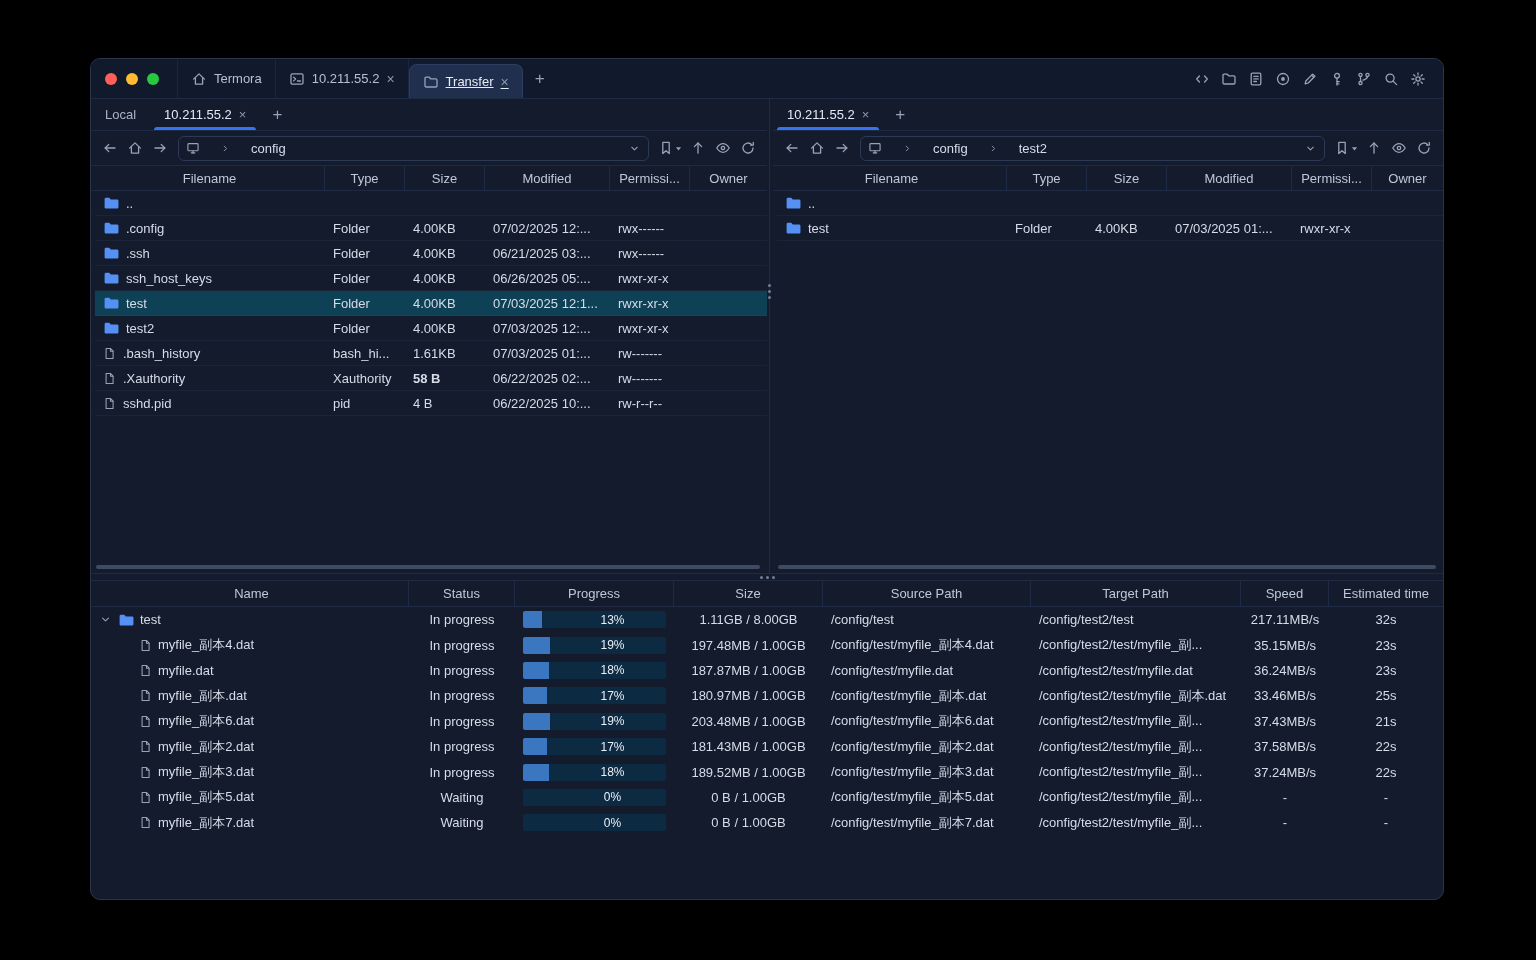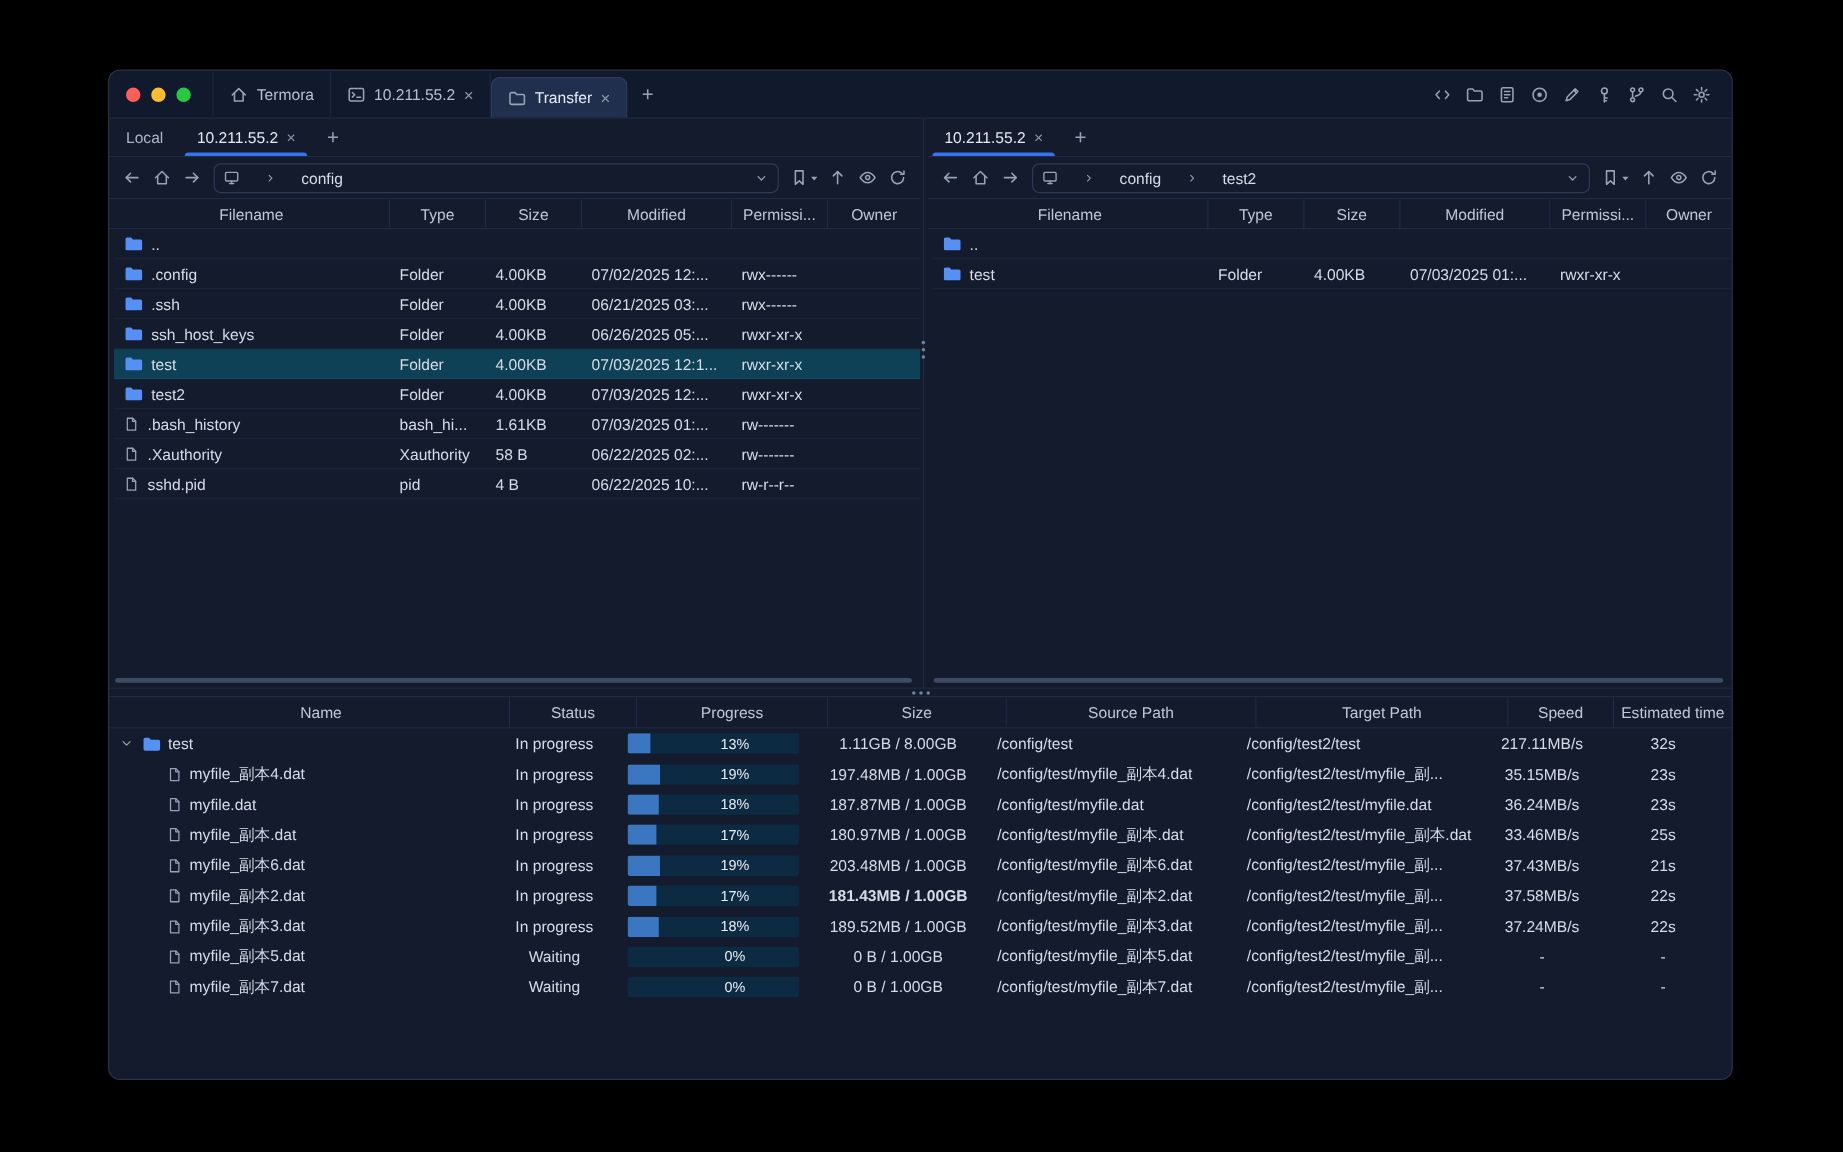--- a/index.html
+++ b/index.html
@@ -13,21 +13,21 @@
     background:#131b2c;border:1px solid #2b3549;box-shadow:0 30px 80px rgba(0,0,0,.7);
     display:flex;flex-direction:column;overflow:hidden;}
   
   .titlebar{flex:0 0 40px;background:#111a2c;display:flex;align-items:stretch;border-bottom:1px solid #1f2a44;}
   .traffic{display:flex;align-items:center;gap:9px;padding:0 18px 0 14px;}
   .tl{width:12px;height:12px;border-radius:50%;}
   .tl.red{background:var(--traffic-red);} .tl.yellow{background:var(--traffic-yellow);} .tl.green{background:var(--traffic-green);}
   .title-tabs{display:flex;align-items:stretch;}
   .title-tab{display:flex;align-items:center;gap:7px;padding:0 13px;font-size:13px;color:#b6c0d2;border-right:1px solid #1b2540;}
   .title-tab:first-child{border-left:1px solid #1b2540;}
-  .title-tab.active{background:#212f4e;color:#e7ecf5;margin-top:5px;border:1px solid #2f3d60;border-bottom:none;border-radius:8px 8px 0 0;}
+  .title-tab.active{background:#212f4e;color:#e7ecf5;margin-top:5px;border:1px solid #2f3d60;border-bottom:none;border-radius:8px 8px 0 0;text-decoration:underline;}
   .tclose{color:#8d99ad;font-size:14px;line-height:1;}
   .icon-btn{background:none;border:none;display:flex;align-items:center;justify-content:center;
     width:22px;height:24px;border-radius:5px;color:#97a3b7;font-family:inherit;cursor:default;}
   .add-tab{align-self:center;font-size:17px;color:#97a3b7;margin-left:4px;width:26px;}
   .titlebar-actions{margin-left:auto;display:flex;align-items:center;gap:5px;padding-right:14px;}
   
   .file-area{flex:0 0 474px;display:flex;min-height:0;}
   .pane{display:flex;flex-direction:column;position:relative;min-width:0;}
   #pane-left{width:676px;flex:0 0 676px;}
   #pane-right{flex:1;}
@@ -54,21 +54,21 @@
   .fbody{flex:1;position:relative;overflow:hidden;padding-left:4px;}
   .frow{height:25px;display:flex;align-items:center;border-bottom:1px solid rgba(122,143,175,0.08);}
   .frow.selected{background:var(--selected-row);}
   .fcell{display:flex;align-items:center;gap:7px;padding:0 8px;font-size:13px;white-space:nowrap;overflow:hidden;height:100%;}
   .hscroll{position:absolute;left:5px;right:7px;bottom:4px;height:4px;border-radius:2px;background:#3e4b63;}
   
   .hsplit{flex:0 0 8px;border-top:1px solid #1f2a44;border-bottom:1px solid #1f2a44;display:flex;align-items:center;justify-content:center;}
   .grip-h{display:flex;gap:3px;}
   
   .transfer{flex:1;display:flex;flex-direction:column;min-height:0;}
-  .theader{flex:0 0 26px;display:flex;align-items:stretch;border-bottom:1px solid #1f2a44;padding-left:20px;}
+  .theader{flex:0 0 26px;display:flex;align-items:stretch;border-bottom:1px solid #1f2a44;padding-left:4px;}
   .th{display:flex;align-items:center;justify-content:center;font-size:13px;color:#bfc8d8;border-right:1px solid #1f2a44;}
   .th.last{border-right:none;flex:1;}
   .tbody{flex:1;padding-left:4px;}
   .trow{height:25.4px;display:flex;align-items:center;}
   .tcell{display:flex;align-items:center;font-size:13px;padding:0 8px;white-space:nowrap;overflow:hidden;height:100%;}
   .tcell.center{justify-content:center;}
   .name-cell{gap:6px;padding-left:4px;}
   .child-indent{flex:0 0 34px;}
   .pbar{position:relative;flex:1;height:17px;border-radius:2px;background:#0c2b42;overflow:hidden;}
   .pfill{position:absolute;left:0;top:0;bottom:0;background:var(--progress-fill);}
@@ -410,21 +410,21 @@
             <div class="fcell" style="width: 230px;">
               <span class="icon">
                 <svg width="13" height="15" viewBox="0 0 16 16" fill="none" stroke="#97a3b7" stroke-width="1.3" stroke-linecap="round" stroke-linejoin="round">
                   <path d="M3.8 1.9h5.6l3 3.1v9.1H3.8z"></path>
                   <path d="M9.2 1.9v3.3h3.2"></path>
                 </svg>
               </span>
               <span>.Xauthority</span>
             </div>
             <div class="fcell" style="width: 80px;">Xauthority</div>
-            <div class="fcell" style="width: 80px;">58 B</div>
+            <div class="fcell" style="width: 80px; font-weight: bold;">58 B</div>
             <div class="fcell" style="width: 125px;">06/22/2025 02:...</div>
             <div class="fcell" style="width: 80px;">rw-------</div>
             <div class="fcell" style="flex: 1 1 0%;"></div>
           </div>
           <div class="frow">
             <div class="fcell" style="width: 230px;">
               <span class="icon">
                 <svg width="13" height="15" viewBox="0 0 16 16" fill="none" stroke="#97a3b7" stroke-width="1.3" stroke-linecap="round" stroke-linejoin="round">
                   <path d="M3.8 1.9h5.6l3 3.1v9.1H3.8z"></path>
                   <path d="M9.2 1.9v3.3h3.2"></path>
@@ -743,21 +743,21 @@
             </span>
             <span>myfile_副本2.dat</span>
           </div>
           <div class="tcell center" style="width: 106px;">In progress</div>
           <div class="tcell" style="width: 159px;">
             <div class="pbar">
               <div class="pfill" style="width: 17%;"></div>
               <span class="plabel">17%</span>
             </div>
           </div>
-          <div class="tcell center" style="width: 149px; font-weight: bold;">181.43MB / 1.00GB</div>
+          <div class="tcell center" style="width: 149px;">181.43MB / 1.00GB</div>
           <div class="tcell" style="width: 208px;">/config/test/myfile_副本2.dat</div>
           <div class="tcell" style="width: 210px;">/config/test2/test/myfile_副...</div>
           <div class="tcell center" style="width: 88px;">37.58MB/s</div>
           <div class="tcell center" style="flex: 1 1 0%;">22s</div>
         </div>
         <div class="trow">
           <div class="tcell name-cell" style="width: 314px;">
             <span class="child-indent"></span>
             <span class="icon">
               <svg width="13" height="15" viewBox="0 0 16 16" fill="none" stroke="#97a3b7" stroke-width="1.3" stroke-linecap="round" stroke-linejoin="round">

